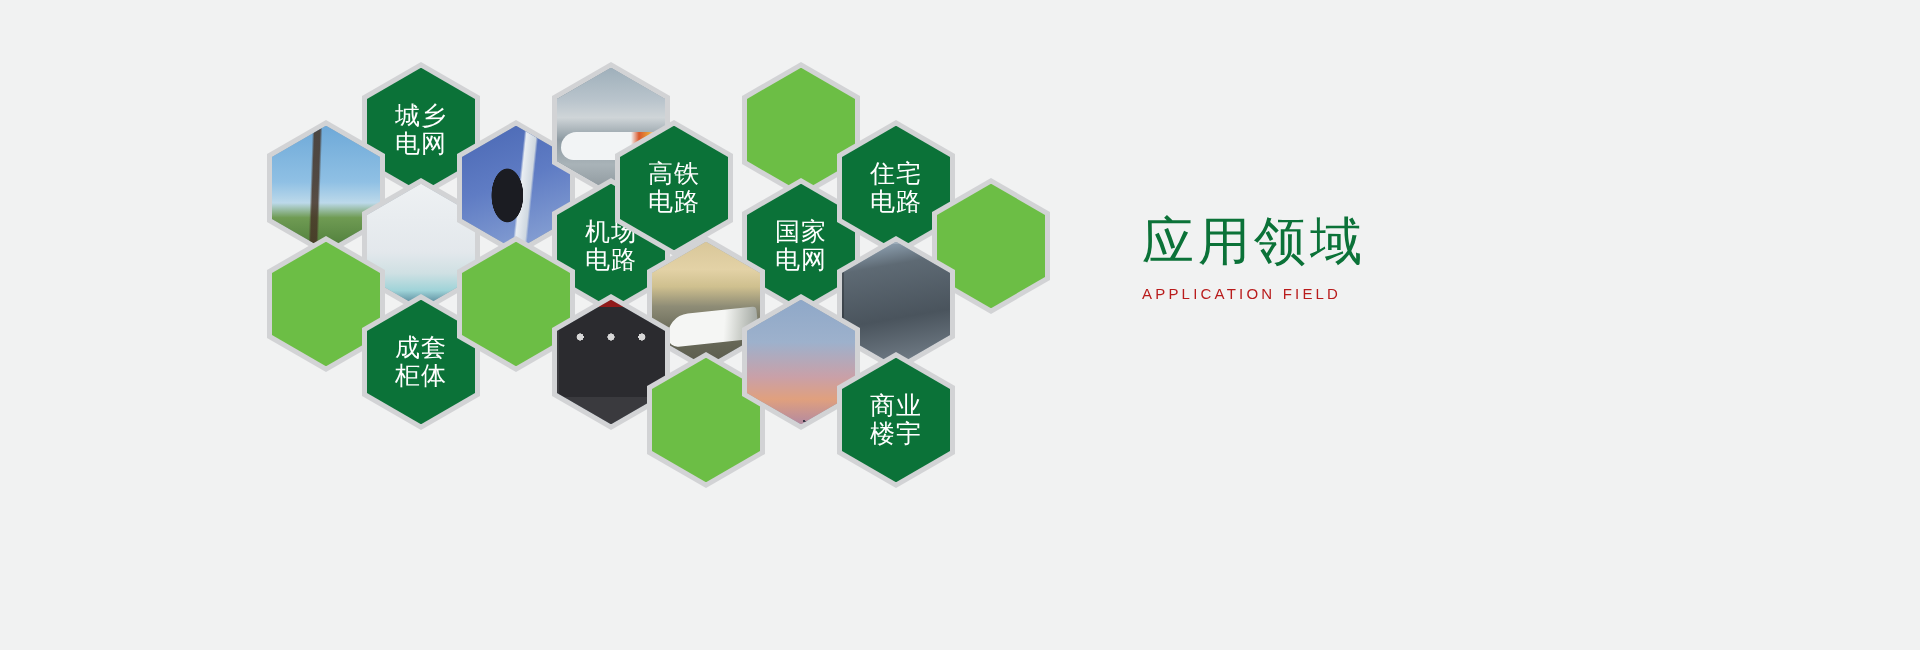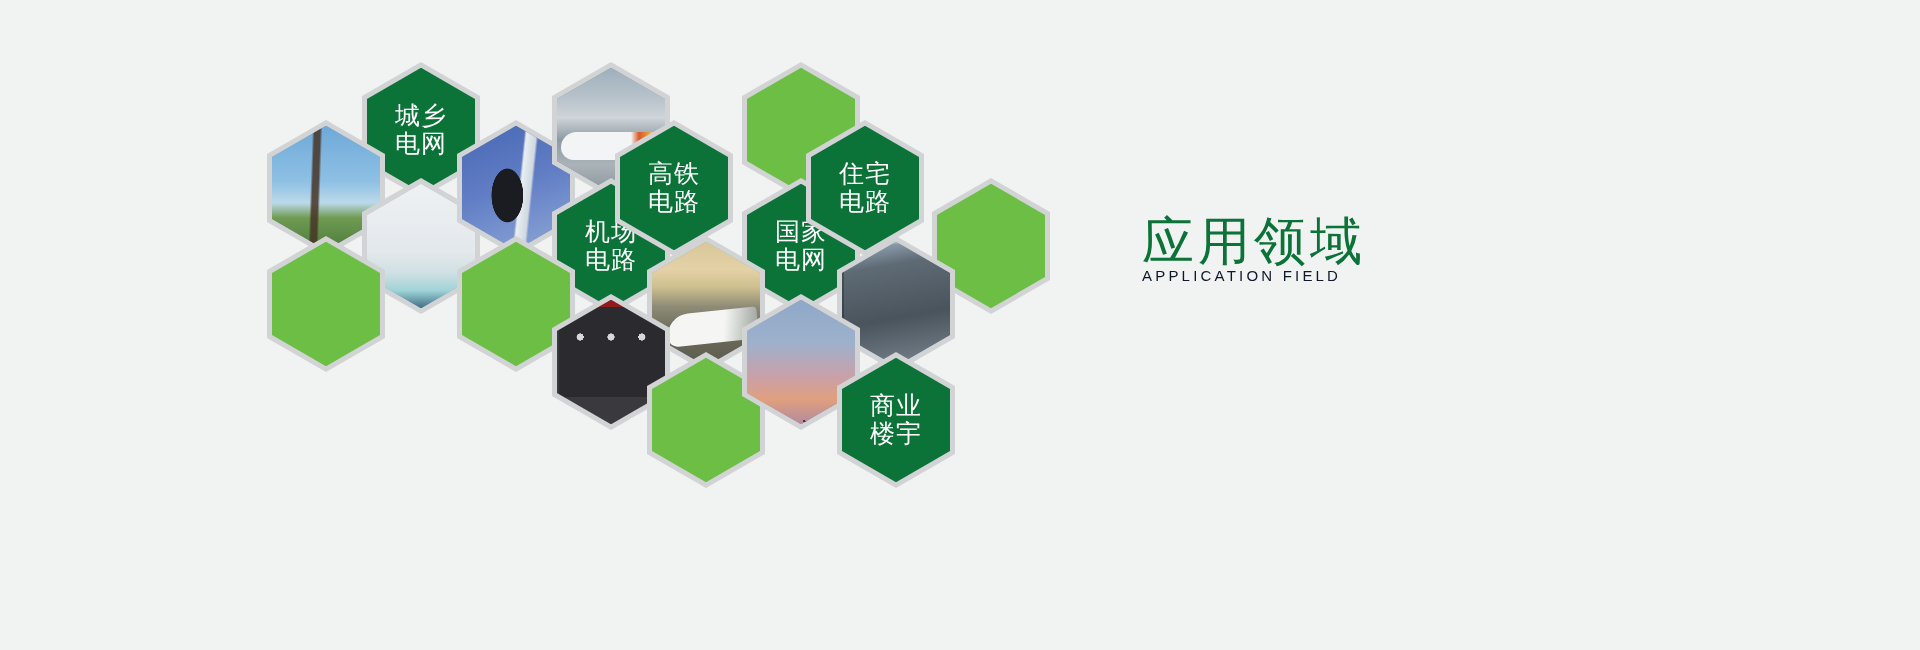--- a/index.html
+++ b/index.html
@@ -120,21 +120,21 @@
       linear-gradient(-18deg,rgba(40,40,55,.85) 0 2px,rgba(0,0,0,0) 2px 10px);
   }
 
   
   #titleblock{position:absolute;left:1142px;top:215px;width:420px;}
   #titleblock .cn{
     font-size:52px;color:#0b7238;letter-spacing:4px;line-height:1;
     font-family:"DejaVu Sans","Liberation Sans",sans-serif;
   }
   #titleblock .en{
-    font-size:15px;color:#0f172a;letter-spacing:3.2px;
+    margin-top:18px;font-size:15px;color:#b91c1c;letter-spacing:3.2px;
     font-family:"Liberation Sans",sans-serif;
   }
 </style>
 </head>
 <body>
 
 <div id="stage">
     <div class="hex t-dark" style="left: 362px; top: 62px;">
       <div class="inner">
         <div class="label">城乡
@@ -175,41 +175,47 @@
     </div>
     <div class="hex t-light" style="left: 742px; top: 62px;">
       <div class="inner"></div>
     </div>
     <div class="hex t-dark" style="left: 742px; top: 178px;">
       <div class="inner">
         <div class="label">国家
 电网</div>
       </div>
     </div>
-    <div class="hex t-dark" style="left: 806px; top: 120px;">
+    <div class="hex t-dark" style="left: 837px; top: 120px;">
       <div class="inner">
         <div class="label">住宅
 电路</div>
       </div>
     </div>
     <div class="hex t-light" style="left: 932px; top: 178px;">
       <div class="inner"></div>
     </div>
     <div class="hex t-photo" style="left: 837px; top: 236px;">
       <div class="inner">
         <div class="ph ph-building"></div>
       </div>
     </div>
     <div class="hex t-photo" style="left: 647px; top: 236px;">
       <div class="inner">
         <div class="ph ph-train"></div>
       </div>
     </div>
     <div class="hex t-light" style="left: 267px; top: 236px;">
       <div class="inner"></div>
+    </div>
+    <div class="hex t-dark" style="left: 362px; top: 294px;">
+      <div class="inner">
+        <div class="label">成套
+柜体</div>
+      </div>
     </div>
     <div class="hex t-light" style="left: 457px; top: 236px;">
       <div class="inner"></div>
     </div>
     <div class="hex t-photo" style="left: 552px; top: 294px;">
       <div class="inner">
         <div class="ph ph-panel"></div>
       </div>
     </div>
     <div class="hex t-light" style="left: 647px; top: 352px;">

